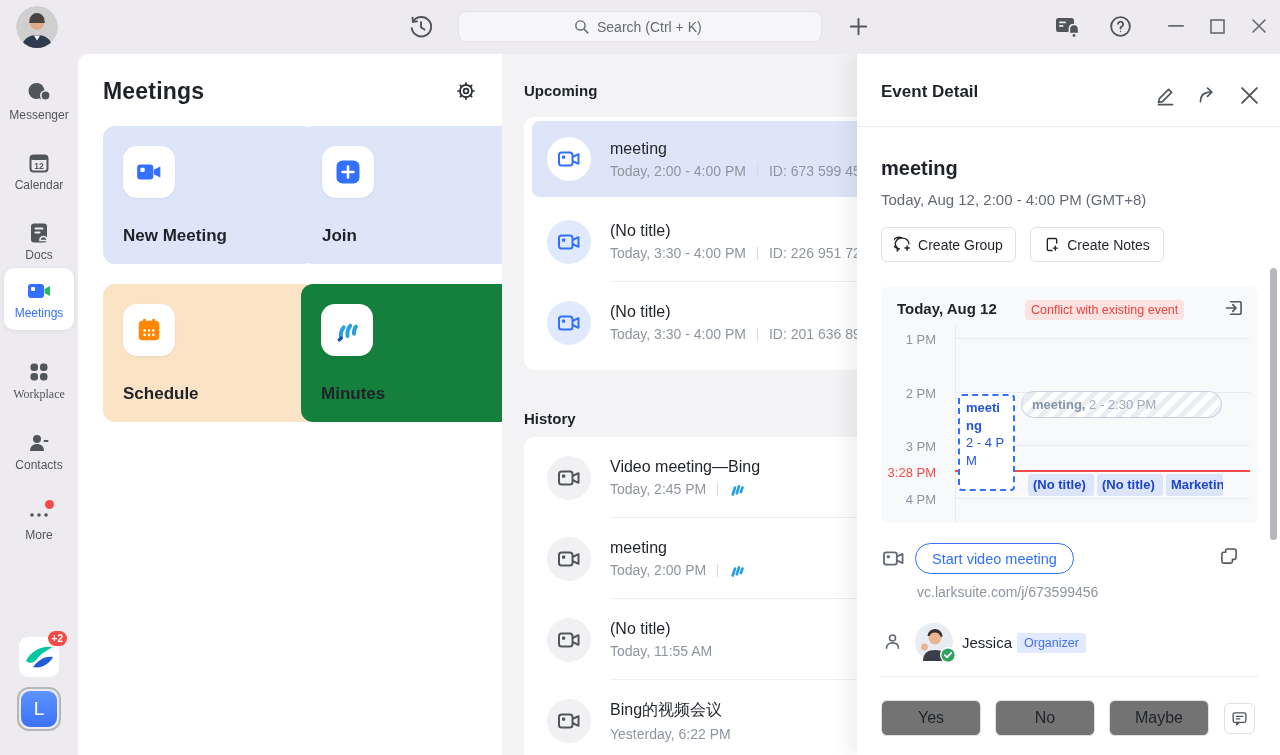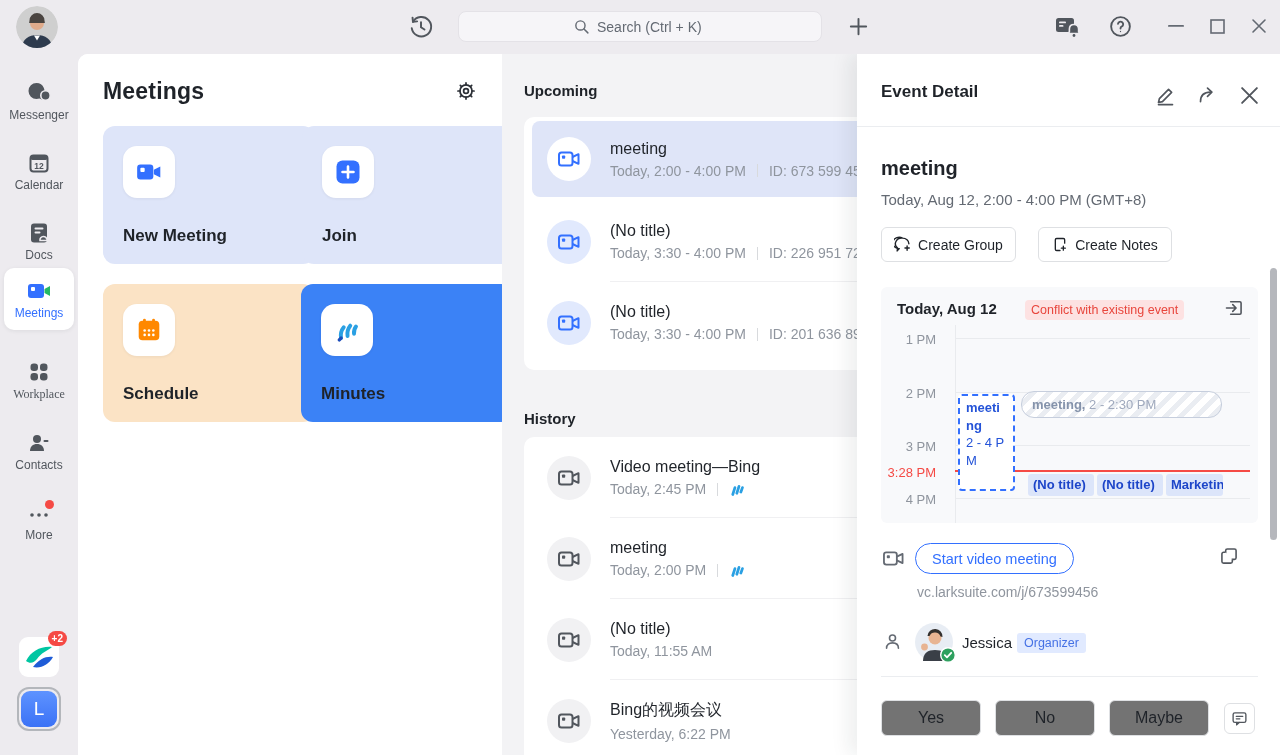--- a/index.html
+++ b/index.html
@@ -295,21 +295,21 @@
               <circle cx="16" cy="12.5" r="1.2"></circle>
             <circle cx="8" cy="16.5" r="1.2"></circle>
               <circle cx="12" cy="16.5" r="1.2"></circle>
               <circle cx="16" cy="16.5" r="1.2"></circle>
           </g>
         </svg>
       </div>
       <div class="clabel">Schedule</div>
     </div>
 
-    <div class="home-card" style="left:223px; top:230px; background:#3b82f6;">
+    <div class="home-card" style="left:223px; top:230px; background:#15803d;">
       <div class="iconbox">
         <svg width="26" height="26" viewBox="0 0 24 24" fill="none" stroke="#2aa0e3" stroke-width="3.6" stroke-linecap="round">
           <path d="M6.5 19.5 C5.8 15.5 7 12 9 9.5"></path>
           <path d="M12.5 17.5 C12 14 13 10.5 15 8"></path>
           <path d="M18.5 15.5 C18.2 13 19 10.5 20.3 8.8"></path>
           <path d="M6.5 19.5 l-1.6 1.6" stroke="#1c4cba" stroke-width="3.2"></path>
         </svg>
       </div>
       <div class="clabel">Minutes</div>
     </div>
@@ -491,21 +491,21 @@
     <button class="pill-btn" style="left:24px; width:135px;">
       <span>
         <svg width="17" height="17" viewBox="0 0 24 24" fill="none" stroke="#1f2329" stroke-width="2" stroke-linecap="round" stroke-linejoin="round">
           <path d="M12 3 a9 8 0 1 0-4.5 14.8 L4.5 21 l.6-4 A9 8 0 0 1 12 3 z M12 3 a9 8 0 0 1 9 8"></path>
           <path d="M18.5 14 v6 M15.5 17 h6"></path>
         </svg>
       </span>
       <span>Create Group</span>
     </button>
 
-    <button class="pill-btn" style="left:173px; width:134px;margin-left:8px;">
+    <button class="pill-btn" style="left:173px; width:134px;">
       <span>
         <svg width="16" height="17" viewBox="0 0 24 24" fill="none" stroke="#1f2329" stroke-width="2" stroke-linecap="round" stroke-linejoin="round">
           <path d="M19 10 V5 a2 2 0 0 0-2-2 H7 a2 2 0 0 0-2 2 v14 a2 2 0 0 0 2 2 h5"></path>
           <path d="M17 14.5 v6 M14 17.5 h6"></path>
         </svg>
       </span>
       <span>Create Notes</span>
     </button>
 
     <div class="dayview">

